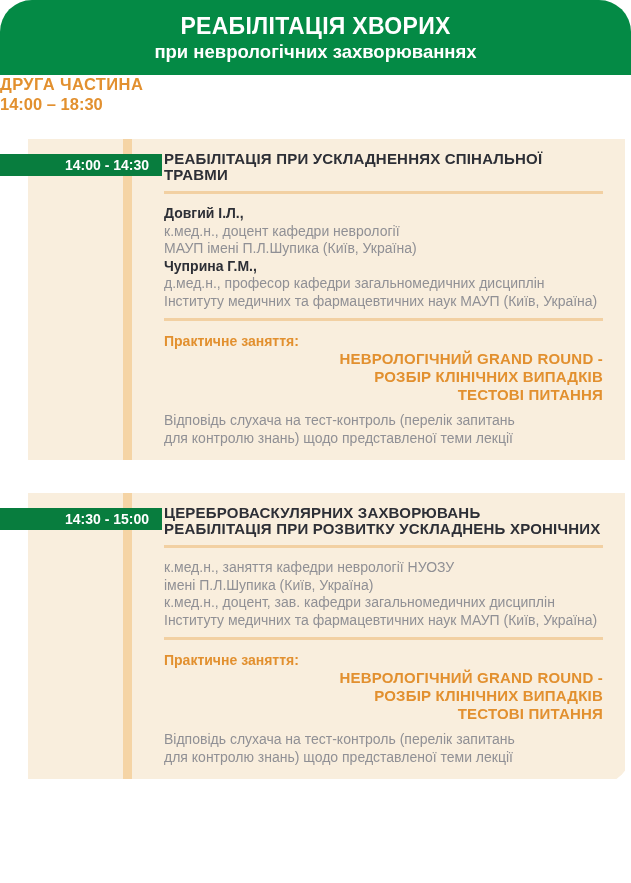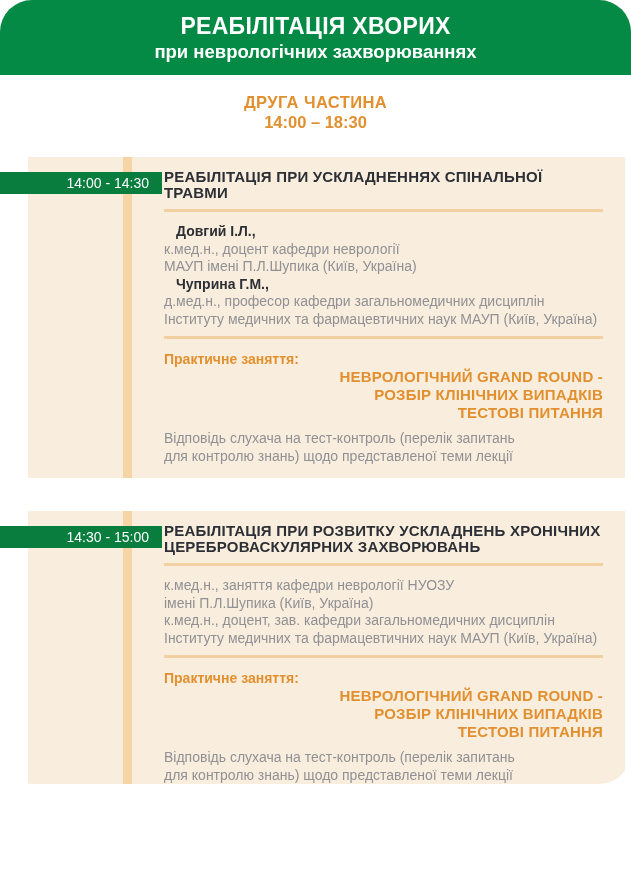--- a/index.html
+++ b/index.html
@@ -9,51 +9,51 @@
 
   .header-banner {
     width:631px; height:75px;
     background:var(--header_green,#048a45);
     display:flex; flex-direction:column; align-items:center; justify-content:center;
     color:#ffffff; text-align:center;
   }
   .header-line1 { font-size:23px; font-weight:700; letter-spacing:0.3px; line-height:28px; }
   .header-line2 { font-size:18.5px; font-weight:700; line-height:24px; }
 
-  .subtitle { margin-top:18px; text-align:center; color:var(--orange,#e2902f); }
+  .subtitle { color:var(--orange,#e2902f); }
   .subtitle-part { font-size:16.5px; font-weight:700; letter-spacing:0.4px; line-height:19px; }
   .subtitle-time { font-size:16.5px; font-weight:700; line-height:19px; margin-top:1px; }
 
   .session {
     position:relative;
     margin:25px 6px 0 28px;
     width:597px;
     background:var(--block_bg,#f9eedd);
   }
   .session + .session { margin-top:33px; }
   .session-spine {
     position:absolute; left:95px; top:0; bottom:0; width:9px;
     background:var(--spine,#f5d4a5);
   }
   .time-badge {
     position:absolute; left:-28px; top:15px; width:162px; height:22px;
     background:var(--badge_green,#087d3e);
-    color:#ffffff; font-size:14px; font-weight:400;
+    color:#ffffff; font-size:14px; font-weight:700;
     line-height:22px; text-align:right; padding-right:13px;
   }
   .session-main {
     margin-left:120px;
     padding:12px 22px 13px 16px;
   }
   .session-title {
     color:var(--dark,#2d2f36); font-size:15px; font-weight:700;
     line-height:16px; letter-spacing:0.2px;
   }
   .divider { height:3px; background:var(--divider,#f2d0a2); margin:8px 0 11px 0; }
-  .speaker-name { color:var(--dark,#2d2f36); font-size:14px; font-weight:700; line-height:17.5px;margin-left:12px; }
+  .speaker-name { color:var(--dark,#2d2f36); font-size:14px; font-weight:700; line-height:17.5px; }
   .speaker-line { color:var(--gray,#909095); font-size:14px; line-height:17.5px; }
   .practical-label { color:var(--orange,#e2902f); font-size:14px; font-weight:700; line-height:18px; }
   .practical-line { color:var(--orange,#e2902f); font-size:15px; font-weight:700; line-height:18px; letter-spacing:0.2px;text-align:right; }
   .note-line { color:var(--gray,#909095); font-size:14px; line-height:18px; }
   .note { margin-top:7px; }
 </style>
 </head>
 <body>
 
 <div class="page">
@@ -96,22 +96,22 @@
         <div class="note-line">для контролю знань) щодо представленої теми лекції</div>
       </div>
     </div>
   </div>
 
   <div class="session">
     <div class="session-spine"></div>
     <div class="time-badge">14:30 - 15:00</div>
     <div class="session-main">
       <div class="session-title">
+        <div>ЦЕРЕБРОВАСКУЛЯРНИХ ЗАХВОРЮВАНЬ</div>
         <div>РЕАБІЛІТАЦІЯ ПРИ РОЗВИТКУ УСКЛАДНЕНЬ ХРОНІЧНИХ</div>
-        <div>ЦЕРЕБРОВАСКУЛЯРНИХ ЗАХВОРЮВАНЬ</div>
       </div>
       <div class="divider"></div>
       <div>
         <div class="speaker-line">к.мед.н., заняття кафедри неврології НУОЗУ</div>
         <div class="speaker-line">імені П.Л.Шупика (Київ, Україна)</div>
         <div class="speaker-line">к.мед.н., доцент, зав. кафедри загальномедичних дисциплін</div>
         <div class="speaker-line">Інституту медичних та фармацевтичних наук МАУП (Київ, Україна)</div>
       </div>
       <div class="divider"></div>
       <div class="practical-label">Практичне заняття:</div>

